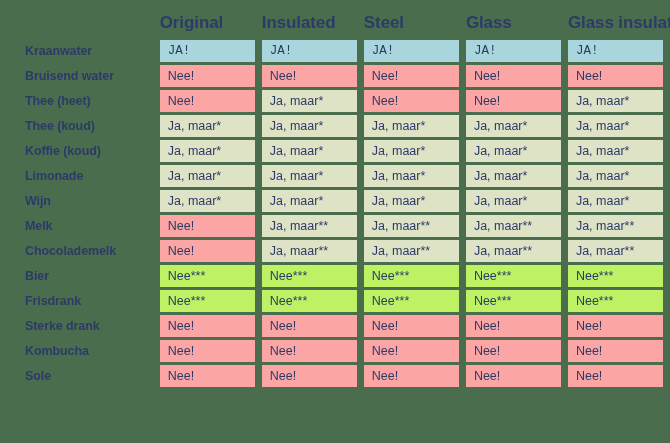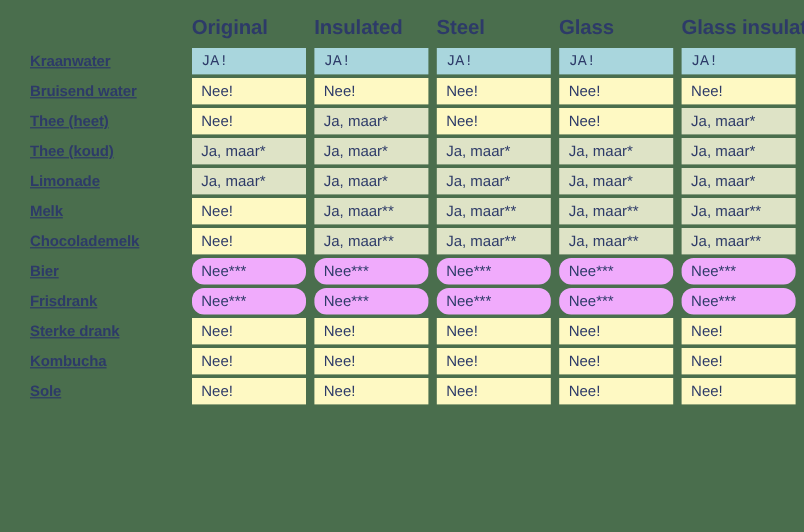--- a/index.html
+++ b/index.html
@@ -44,36 +44,35 @@
 
   tbody th.rowlabel {
     text-align: left;
     font-size: 12.5px;
     font-weight: bold;
     color: #2d3a68;
     padding: 0 6px 0 18px;
     height: 22px;
     white-space: nowrap;
     letter-spacing: -0.1px;
-    text-decoration: underline;
   }
   tbody td.cell {
     height: 22px;
     padding: 0 0 0 8px;
     font-size: 12.5px;
     color: #2d3a68;
     white-space: nowrap;
     vertical-align: middle;
     line-height: 22px;
     overflow: hidden;
   }
   td.v-yes    { background: #a9d6dd; font-family: Liberation Mono, monospace; }
-  td.v-no     { background: #fef9c3; }
+  td.v-no     { background: #fca5a5; }
   td.v-maybe  { background: #dee3c6; }
-  td.v-purple { background: #f0abfc; border-radius: 10px; }
+  td.v-purple { background: #bef264; }
 </style>
 </head>
 <body>
 
 <div id="table-wrap">
   <table class="compat">
     <colgroup>
       <col class="label-col">
       <col class="data-col">
       <col class="data-col">
@@ -118,21 +117,37 @@
         </tr>
         <tr>
           <th class="rowlabel">Thee (koud)</th>
           <td class="cell v-maybe">Ja, maar*</td>
           <td class="cell v-maybe">Ja, maar*</td>
           <td class="cell v-maybe">Ja, maar*</td>
           <td class="cell v-maybe">Ja, maar*</td>
           <td class="cell v-maybe">Ja, maar*</td>
         </tr>
         <tr>
+          <th class="rowlabel">Koffie (koud)</th>
+          <td class="cell v-maybe">Ja, maar*</td>
+          <td class="cell v-maybe">Ja, maar*</td>
+          <td class="cell v-maybe">Ja, maar*</td>
+          <td class="cell v-maybe">Ja, maar*</td>
+          <td class="cell v-maybe">Ja, maar*</td>
+        </tr>
+        <tr>
           <th class="rowlabel">Limonade</th>
+          <td class="cell v-maybe">Ja, maar*</td>
+          <td class="cell v-maybe">Ja, maar*</td>
+          <td class="cell v-maybe">Ja, maar*</td>
+          <td class="cell v-maybe">Ja, maar*</td>
+          <td class="cell v-maybe">Ja, maar*</td>
+        </tr>
+        <tr>
+          <th class="rowlabel">Wijn</th>
           <td class="cell v-maybe">Ja, maar*</td>
           <td class="cell v-maybe">Ja, maar*</td>
           <td class="cell v-maybe">Ja, maar*</td>
           <td class="cell v-maybe">Ja, maar*</td>
           <td class="cell v-maybe">Ja, maar*</td>
         </tr>
         <tr>
           <th class="rowlabel">Melk</th>
           <td class="cell v-no">Nee!</td>
           <td class="cell v-maybe">Ja, maar**</td>

